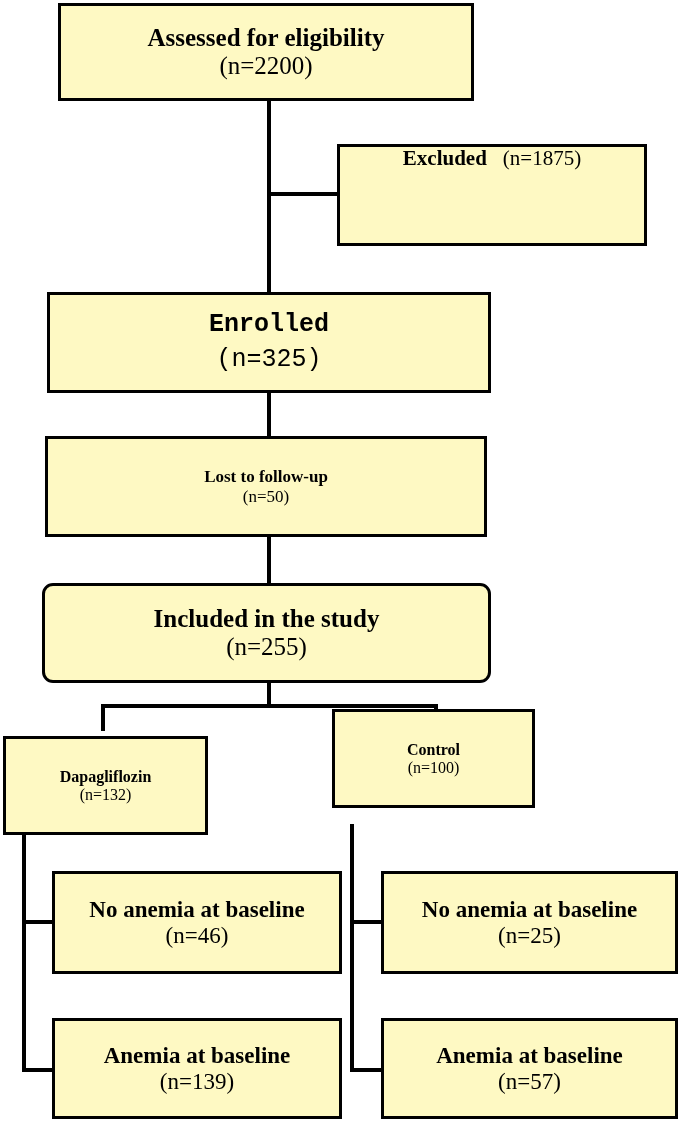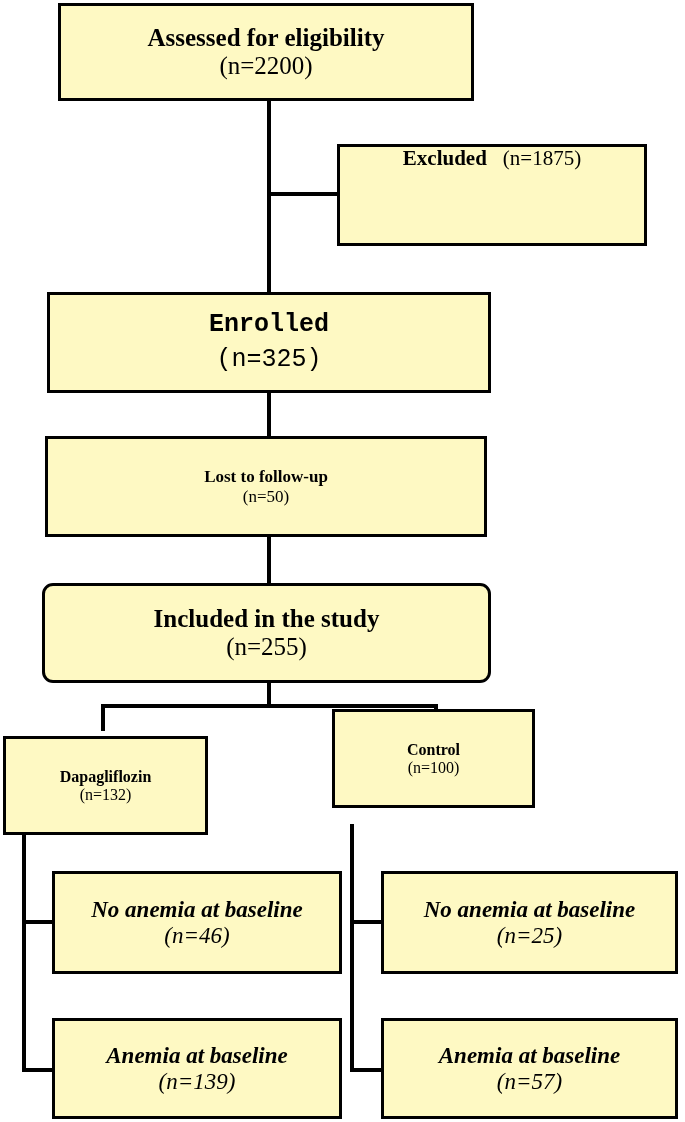--- a/index.html
+++ b/index.html
@@ -51,21 +51,21 @@
     z-index: 1;
   }
 
   
   .n-assessed  { font-size: 25px; }
   .n-excluded  { font-size: 21px; }
   .n-enrolled  { font-size: 25px; line-height: 1.38; }
   .n-lost      { font-size: 17px; }
   .n-included  { font-size: 25px; border-radius: 11px; }
   .n-group     { font-size: 16px; margin-top: 8px; }
-  .n-sub       { font-size: 23px; font-style: italic; }
+  .n-sub       { font-size: 23px; }
 </style>
 </head>
 <body>
 
 <div id="canvas">
 
   <div class="ln" style="left:267px; top:100px; width:4px; height:195px;"></div>
 
   <div class="ln" style="left:267px; top:192px; width:73px; height:4px;"></div>
 

